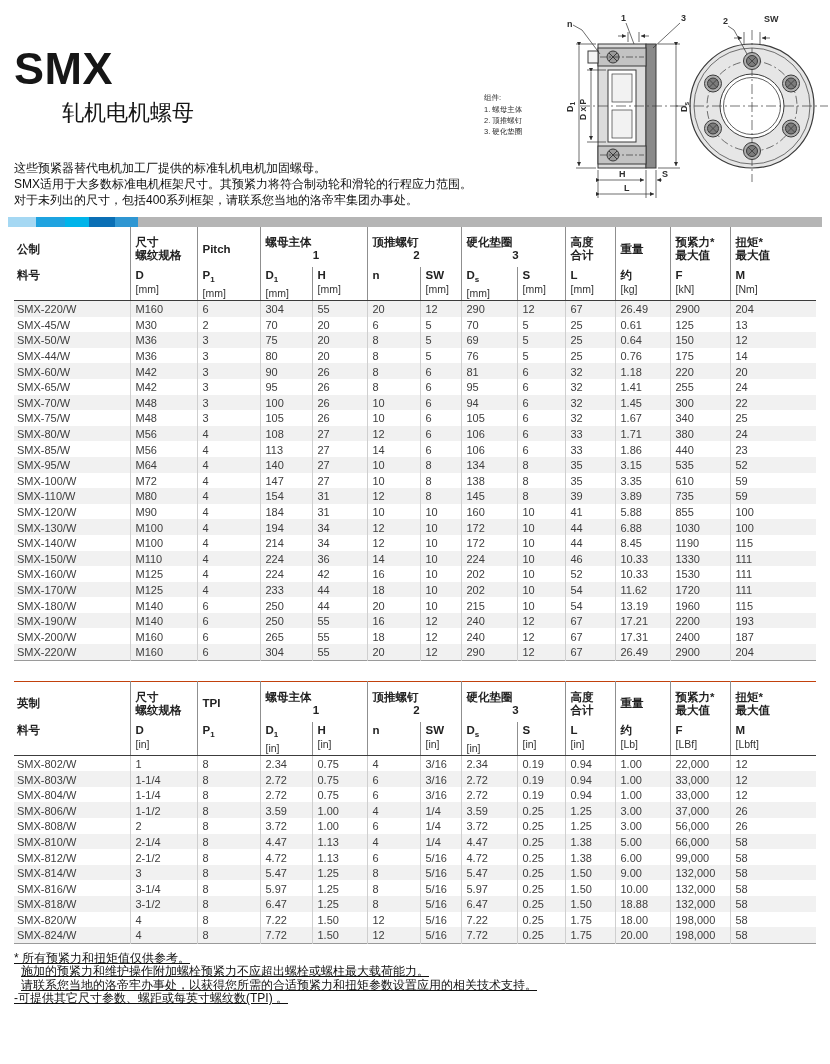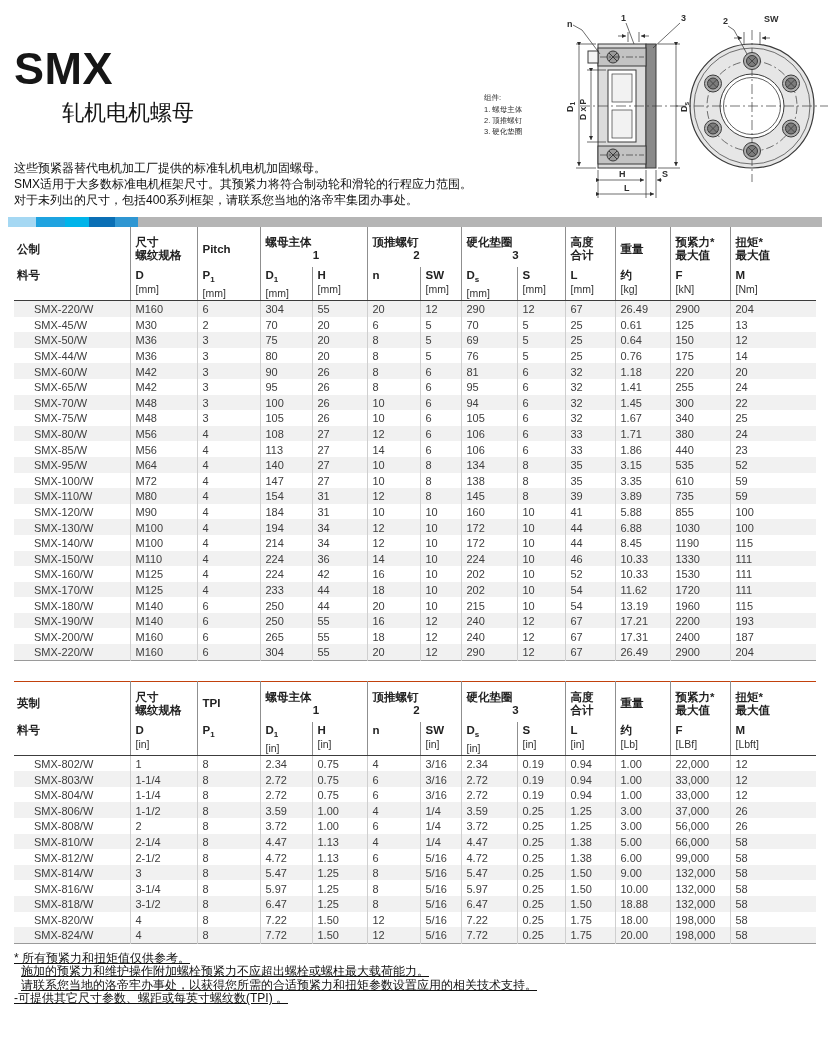--- a/index.html
+++ b/index.html
@@ -25,21 +25,21 @@
   .hgrp.first { padding-left:3px; }
   .hgrp.center .t2 { text-align:center; }
   .rowB th { height:33px; border-bottom:1.5px solid #3c3c3c; }
   .rowB .sym { font-size:11.5px; padding:2px 0 0 5px; line-height:13px; }
   .rowB .unit { font-size:10.5px; font-weight:400; color:#333; padding:1px 0 0 5px; line-height:12px; }
   .rowB th.first .sym, .rowB th.first .unit { padding-left:3px; }
   sub { font-size:8px; }
   th.bl { border-left:1px solid #8f8f8f; }
   .dtable tbody td { font-size:11px; color:#3d3d3d; padding:2px 0 1px 5px; border-left:1px solid #cfcfcf;
                      white-space:nowrap; overflow:hidden; height:12.6px; }
-  .dtable tbody td:first-child { border-left:none; padding-left:20px; }
+  .dtable tbody td:first-child { border-left:none; padding-left:3px; }
   .metric tbody tr:nth-child(odd) td { background:#f1f1f1; }
   .imperial tbody tr:nth-child(even) td { background:#f1f1f1; }
   .imperial { margin-top:20px; border-top:1px solid #c2410c; }
   
   .footnotes { margin:8px 0 18px 14px; font-size:12px; line-height:13.5px; color:#111;text-decoration:underline; }
   .footnotes .ind { padding-left:7px; }
 </style>
 </head>
 <body>
 

